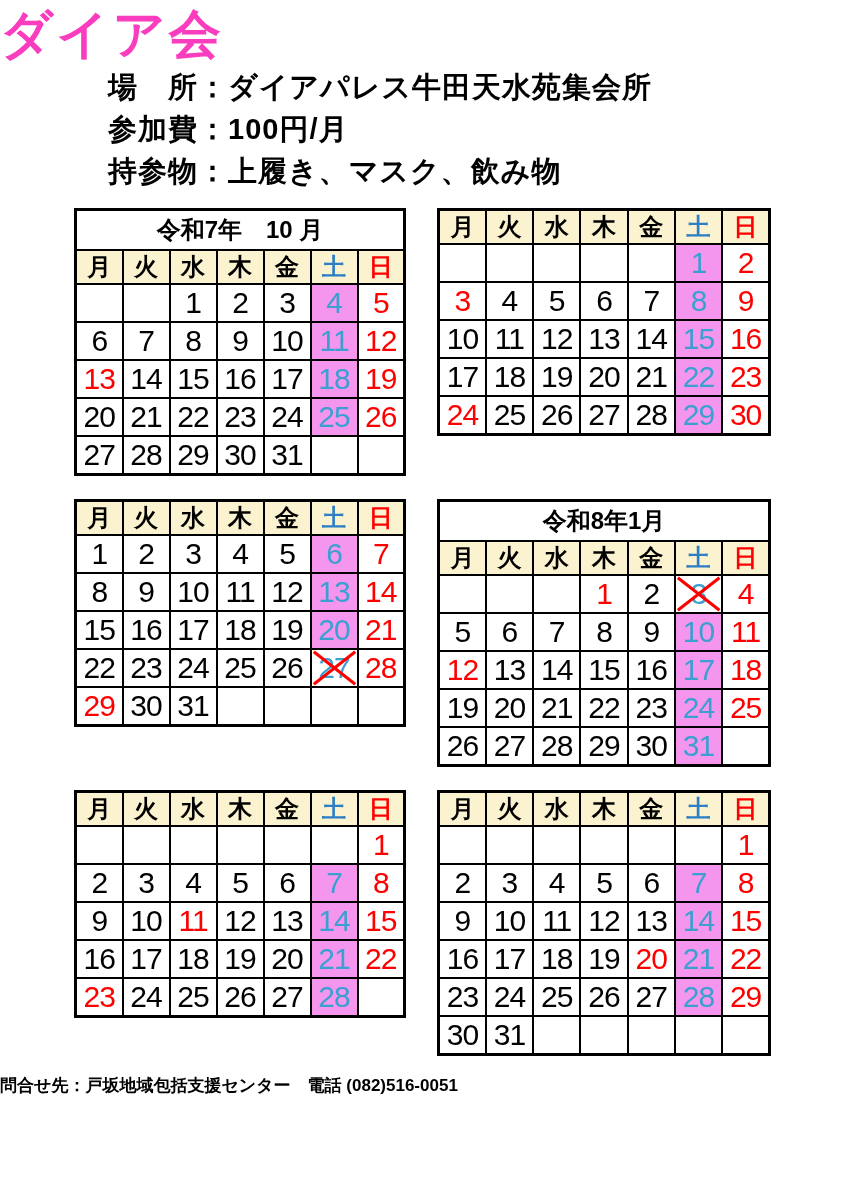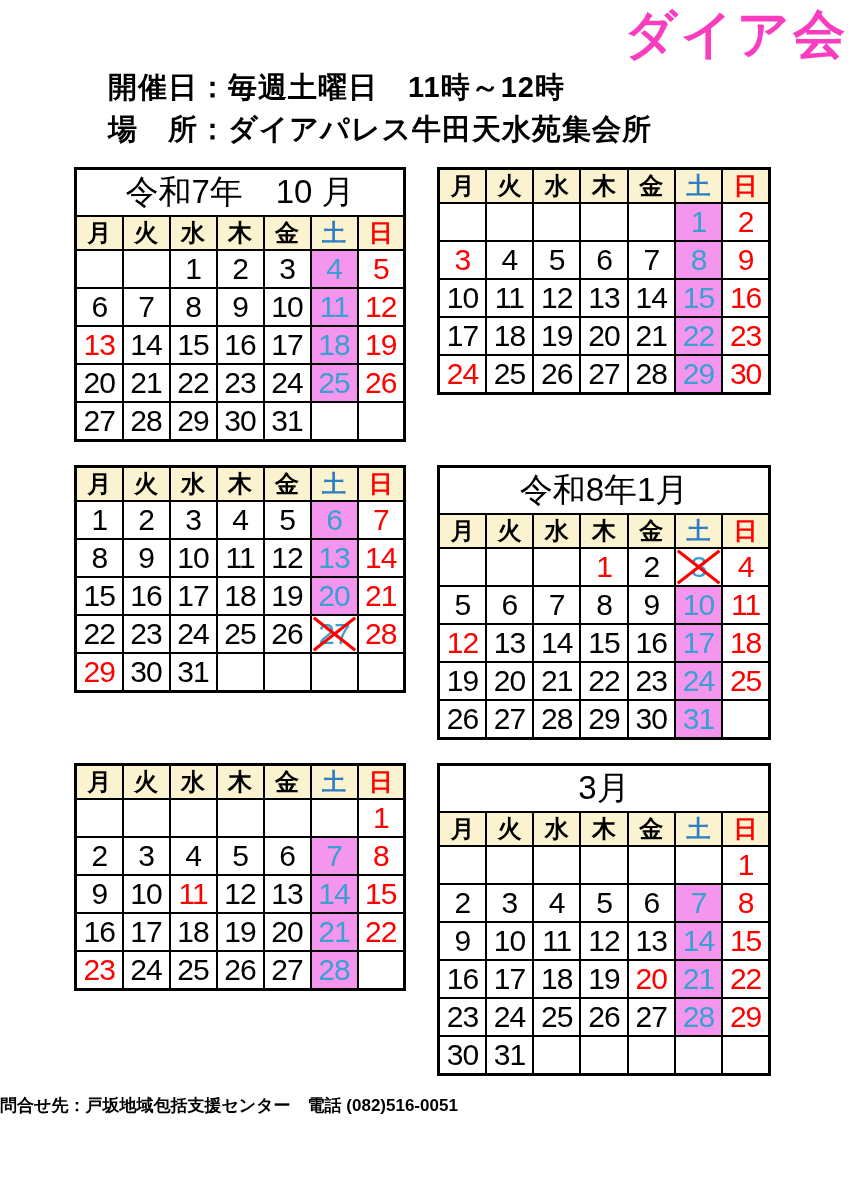--- a/index.html
+++ b/index.html
@@ -2,42 +2,42 @@
 <html><head>
 <meta charset="utf-8">
 <style>
   html,body{margin:0;padding:0;}
   body{
     width:848px;height:1200px;background:#ffffff;
     font-family:"Liberation Sans","DejaVu Sans",sans-serif;
     color:#000;overflow:hidden;
   }
   .page-title{
-    margin:6px 0 0 0;text-align:right;
+    margin:6px 0 0 0;text-align:left;
     font-size:52px;line-height:1.1;font-weight:bold;
     color:#F93DBE;letter-spacing:3px;
   }
   .info-block{margin:4px 0 0 108px;}
   .info-line{
     font-size:29px;font-weight:bold;line-height:1.44;
     white-space:pre;letter-spacing:1px;
   }
   .cal-grid{
     display:grid;grid-template-columns:332px 334px;
     column-gap:31px;row-gap:23px;
     margin:16px 0 0 74px;align-items:start;
   }
   table.calendar{
     border-collapse:collapse;width:100%;table-layout:fixed;
     border:3px solid #000;
   }
   table.calendar td,table.calendar th{
     border:2px solid #000;text-align:center;padding:0;
   }
-  .cal-title{font-size:33px;font-weight:normal;height:38px;white-space:pre;}
+  .cal-title{font-size:24px;font-weight:bold;height:38px;white-space:pre;}
   th.cal-head{
     background:#FBF3CF;font-size:24px;font-weight:bold;height:31px;
   }
   th.cal-head.sat{color:#2D7EC4;}
   th.cal-head.sun{color:#FF0000;}
   td.cal-day{
     height:36px;font-size:30px;font-weight:normal;
     position:relative;letter-spacing:-1px;
   }
   td.cal-day.sat{color:#3B9FD0;}
@@ -52,22 +52,23 @@
     margin-top:18px;text-align:left;
     font-size:17px;font-weight:bold;white-space:pre;
   }
 </style>
 </head>
 <body>
 
 <div class="page-title">ダイア会</div>
 
 <div class="info-block">
-  <div class="info-line">開催日：毎週土曜日　11時～12時</div>
   <div class="info-line">場　所：ダイアパレス牛田天水苑集会所</div>
+  <div class="info-line">参加費：100円/月</div>
+  <div class="info-line">持参物：上履き、マスク、飲み物</div>
 </div>
 
 <div class="cal-grid">
   <table class="calendar">
       <tbody>
         <tr>
           <td class="cal-title" colspan="7">令和7年　10 月</td>
         </tr>
         <tr>
           <th class="cal-head ">月</th>
@@ -362,23 +363,20 @@
           <td class="cal-day">26</td>
           <td class="cal-day">27</td>
           <td class="cal-day sat hl">28</td>
           <td class="cal-day"></td>
         </tr>
       </tbody>
     </table>
   <table class="calendar">
       <tbody>
         <tr>
-          <td class="cal-title" colspan="7">3月</td>
-        </tr>
-        <tr>
           <th class="cal-head ">月</th>
           <th class="cal-head ">火</th>
           <th class="cal-head ">水</th>
           <th class="cal-head ">木</th>
           <th class="cal-head ">金</th>
           <th class="cal-head sat">土</th>
           <th class="cal-head sun">日</th>
         </tr>
         <tr>
           <td class="cal-day"></td>

